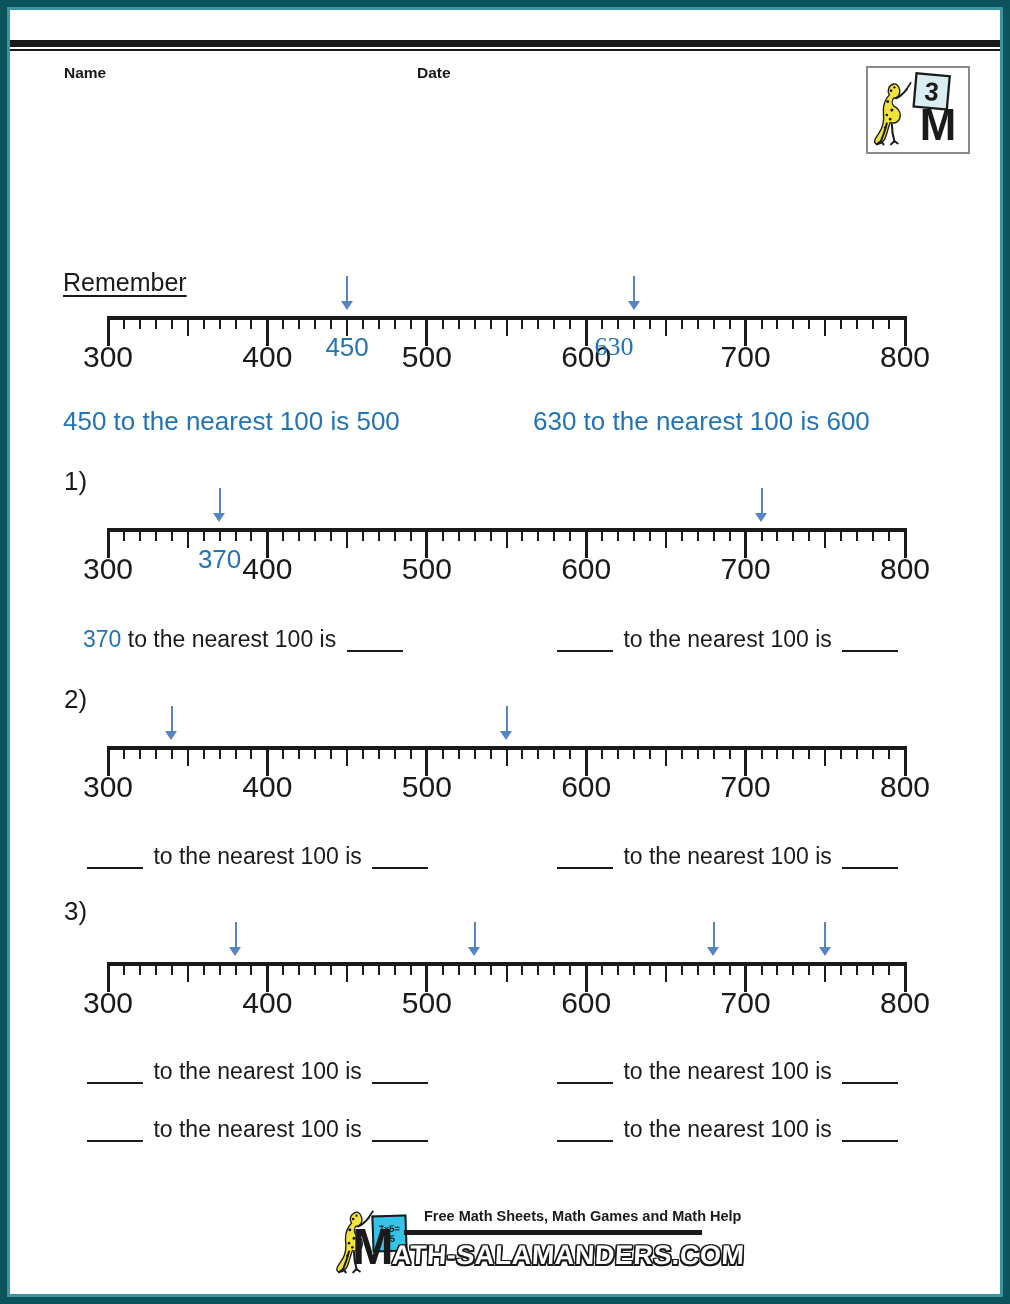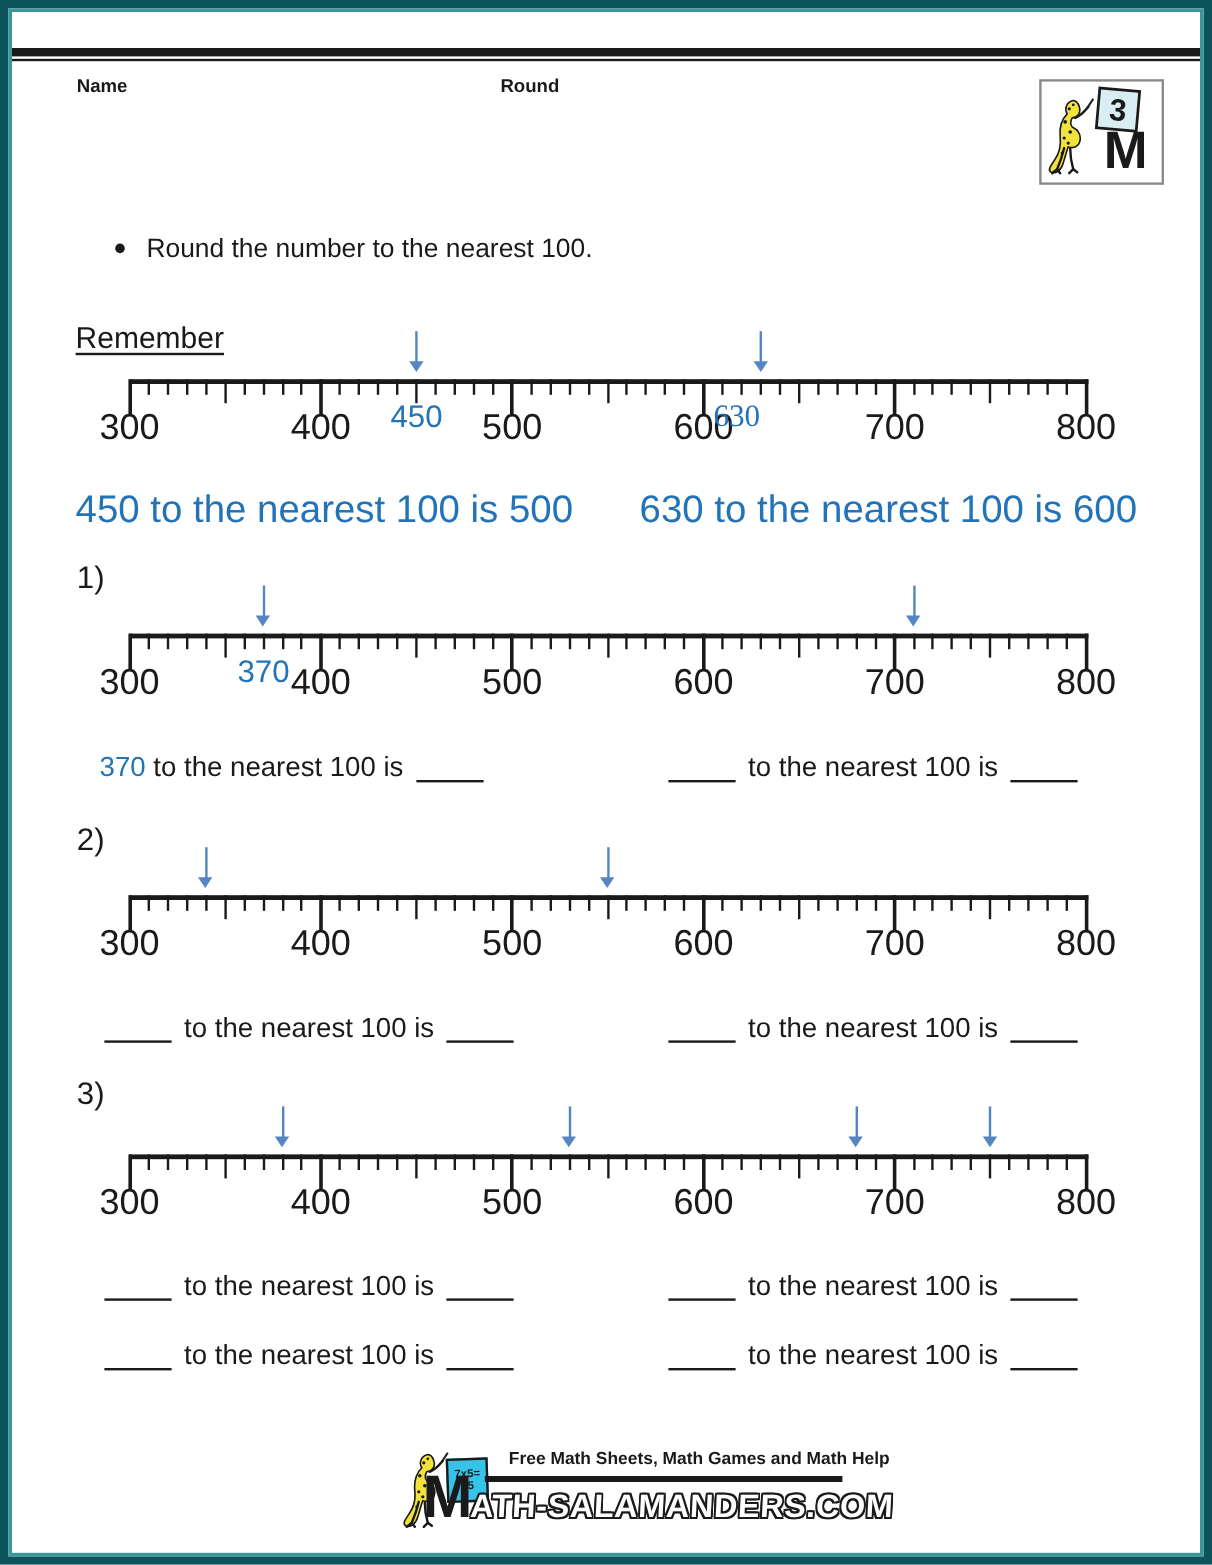--- a/index.html
+++ b/index.html
@@ -32,21 +32,21 @@
   .blue-label{position:absolute;top:60px;width:90px;text-align:center;font-size:26px;color:var(--accent_blue);}
   .arrow{position:absolute;top:4px;width:13px;height:34px;}
   .arrow .stem{position:absolute;left:5.5px;top:0;width:2.2px;height:26px;background:var(--arrow_blue);}
   .arrow .head{position:absolute;left:0;top:25px;width:0;height:0;border-left:6.5px solid transparent;
                border-right:6.5px solid transparent;border-top:9px solid var(--arrow_blue);}
   .qnum{position:absolute;font-size:26px;}
   .answer{position:absolute;font-size:23px;white-space:nowrap;}
   .answer .val{color:var(--accent_blue);}
   .answer .blank{display:inline-block;width:56px;height:20px;border-bottom:2.5px solid var(--ink);
                  vertical-align:-5px;margin:0 4px;}
-  .answer.ex{font-size:32px;color:var(--accent_blue);}
+  .answer.ex{font-size:26px;color:var(--accent_blue);}
   
   .footer-salamander{position:absolute;left:330px;top:1204px;width:48px;height:70px;}
   .footer-card{position:absolute;left:372px;top:1215px;width:31px;height:33px;background:var(--footer_card_cyan);
                border:2px solid var(--ink);transform:rotate(-2deg);display:flex;flex-direction:column;
                align-items:center;justify-content:center;line-height:1.05;font-size:9.5px;font-weight:700;}
   .tagline{position:absolute;left:424px;top:1208px;font-size:14.5px;font-weight:700;white-space:nowrap;}
   .tagline-rule{position:absolute;left:404px;top:1230px;width:298px;height:4.5px;background:var(--ink);}
   .brand{position:absolute;left:352px;top:1222px;display:flex;align-items:baseline;white-space:nowrap;}
   .brand-m{font-size:50px;font-weight:700;line-height:1;letter-spacing:-2px;color:var(--ink);}
   .brand-rest{font-size:27px;font-weight:700;line-height:1;letter-spacing:.5px;transform:skewX(-3deg);color:#fff;
@@ -63,21 +63,21 @@
   .badge-num{font-family:"Liberation Sans",sans-serif;font-size:27px;font-weight:700;fill:var(--ink);}
 </style>
 </head>
 <body>
 
 <div class="page">
   <div class="top-rule-thick"></div>
   <div class="top-rule-thin"></div>
 
   <div class="name-label">Name</div>
-  <div class="date-label">Round</div>
+  <div class="date-label">Date</div>
 
   <div class="logo-box">
     <svg viewBox="0 0 100 84" width="96" height="80">
       <text class="badge-m" x="54" y="76">M</text>
       <g transform="rotate(5 66 24)">
         <rect class="badge-card" x="49" y="7" width="35" height="35"></rect>
         <text class="badge-num" x="66.5" y="34" text-anchor="middle">3</text>
       </g>
       <g transform="translate(0,8) scale(0.88)">
         <path class="sala-fill" d="M30,10 C24,12 22,18 25,23 C20,28 17,36 18,46 C19,55 17,62 13,68 C9,74 5,79 9,81 C14,83 19,79 21,72 C23,66 24,61 26,56 C33,58 38,54 38,47 C38,42 34,38 30,36 C28,34 28,30 30,27 C35,27 39,22 37,16 C36,12 33,9 30,10 Z"></path>
@@ -93,21 +93,20 @@
             <circle cx="22" cy="47" r="1.6"></circle>
             <circle cx="26" cy="52" r="1.6"></circle>
             <circle cx="20" cy="62" r="1.5"></circle>
             <circle cx="31" cy="14" r="1.4"></circle>
           </g>
       </g>
     </svg>
   </div>
 
 
-  <div class="instr" style="top:194px">Round the number to the nearest 100.</div>
   <div class="example-heading">Remember</div>
 
   <div id="nl-root">
       <div class="nl" style="top: 272px;">
         <div class="nl-rule"></div>
         <div class="tick major" style="left: -1.5px; height: 30px;"></div>
         <div class="tick" style="left: 14.94px; height: 13px;"></div>
         <div class="tick" style="left: 30.88px; height: 13px;"></div>
         <div class="tick" style="left: 46.82px; height: 13px;"></div>
         <div class="tick" style="left: 62.76px; height: 13px;"></div>

